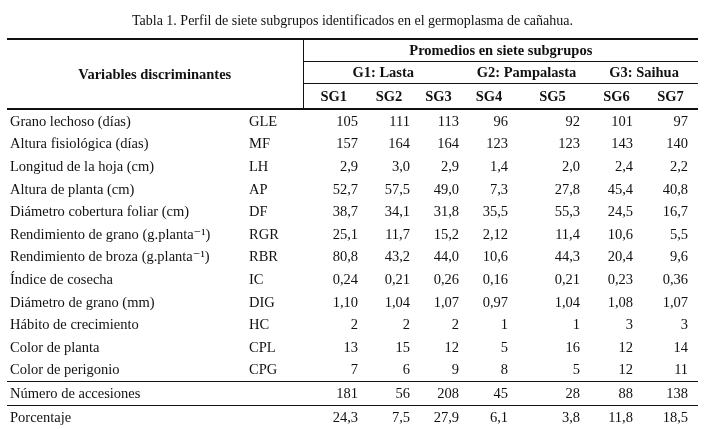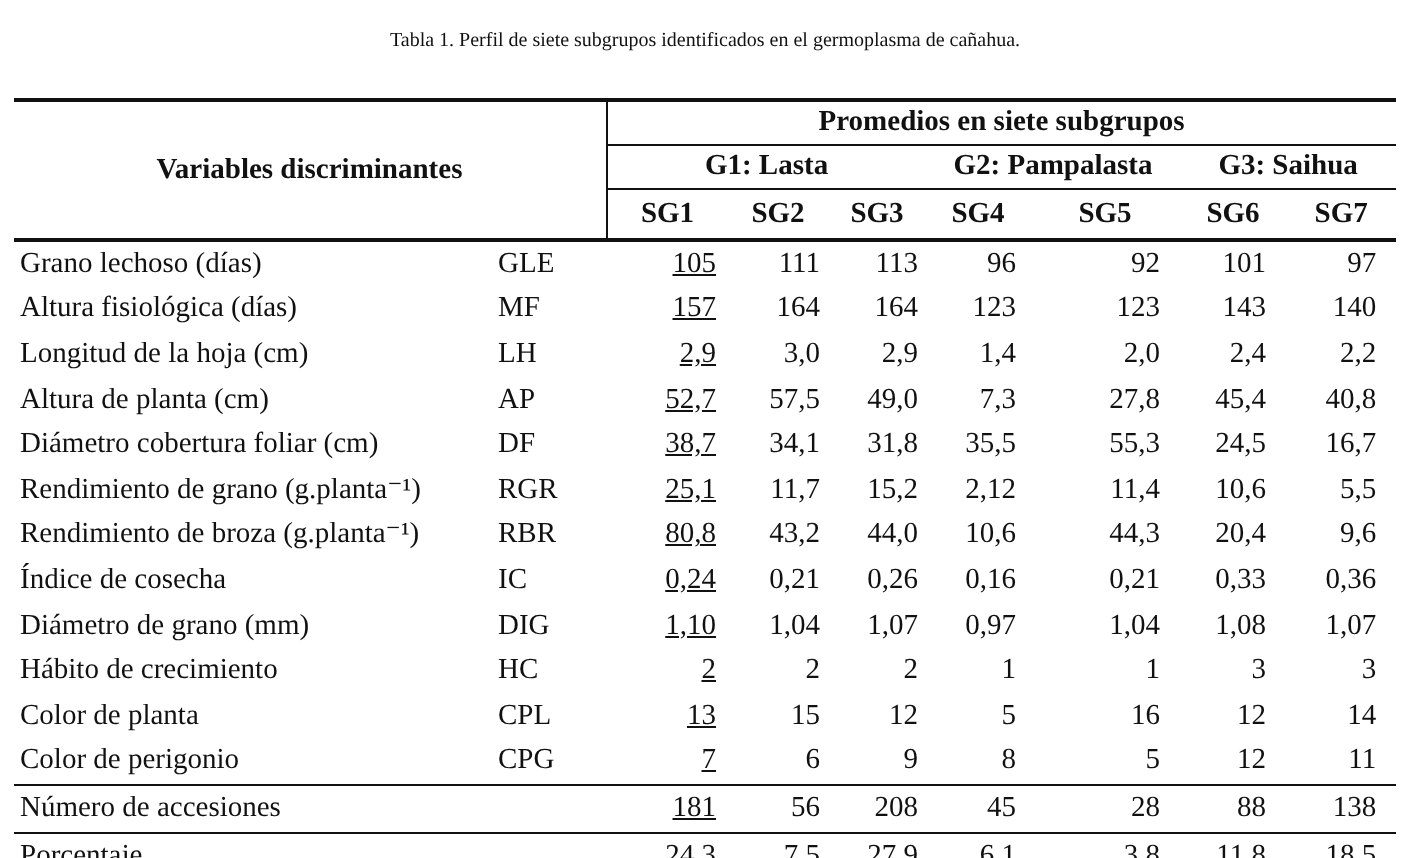--- a/index.html
+++ b/index.html
@@ -9,24 +9,24 @@
   }
   body {
     width: 705px;
     height: 429px;
     font-family: "Liberation Serif", "DejaVu Serif", serif;
     color: #111111;
     overflow: hidden;
   }
   .caption {
     text-align: center;
-    font-size: 10px;
+    font-size: 14px;
     line-height: 17px;
     padding-top: 12px;
-    padding-bottom: 20px;
+    padding-bottom: 9px;
   }
   table.profile {
     border-collapse: collapse;
     table-layout: fixed;
     width: 691px;
     margin-left: 7px;
     border-top: 2px solid #111;
     border-bottom: 2px solid #111;
     font-size: 14.5px;
   }
@@ -67,21 +67,21 @@
   }
   td.code {
     text-align: left;
     padding-left: 2px;
     white-space: nowrap;
   }
   td.num {
     text-align: right;
     white-space: nowrap;
   }
-  td.c1 { padding-right: 6px; text-decoration: underline; }
+  td.c1 { padding-right: 6px; }
   td.c2 { padding-right: 4px; }
   td.c3 { padding-right: 4px; }
   td.c4 { padding-right: 7px; }
   td.c5 { padding-right: 10px; }
   td.c6 { padding-right: 10px; }
   td.c7 { padding-right: 10px; }
   tr.summary-row td {
     border-top: 1px solid #111;
     height: 23px;
   }
@@ -202,21 +202,21 @@
         <td class="num c7">9,6</td>
       </tr>
       <tr class="data-row">
         <td class="var">Índice de cosecha</td>
         <td class="code">IC</td>
         <td class="num c1">0,24</td>
         <td class="num c2">0,21</td>
         <td class="num c3">0,26</td>
         <td class="num c4">0,16</td>
         <td class="num c5">0,21</td>
-        <td class="num c6">0,33</td>
+        <td class="num c6">0,23</td>
         <td class="num c7">0,36</td>
       </tr>
       <tr class="data-row">
         <td class="var">Diámetro de grano (mm)</td>
         <td class="code">DIG</td>
         <td class="num c1">1,10</td>
         <td class="num c2">1,04</td>
         <td class="num c3">1,07</td>
         <td class="num c4">0,97</td>
         <td class="num c5">1,04</td>

